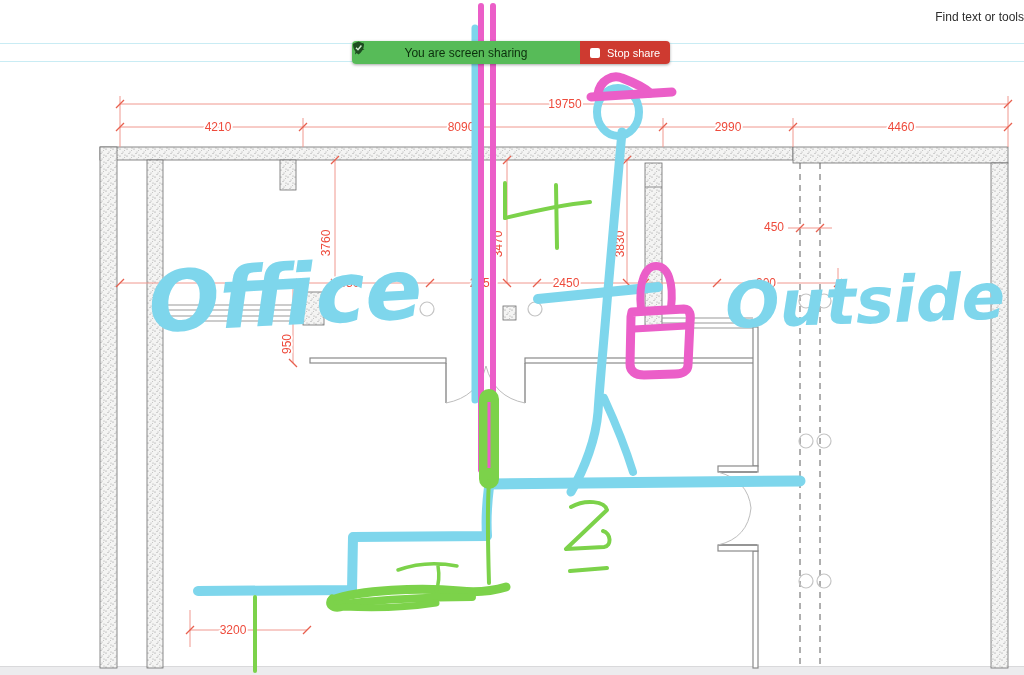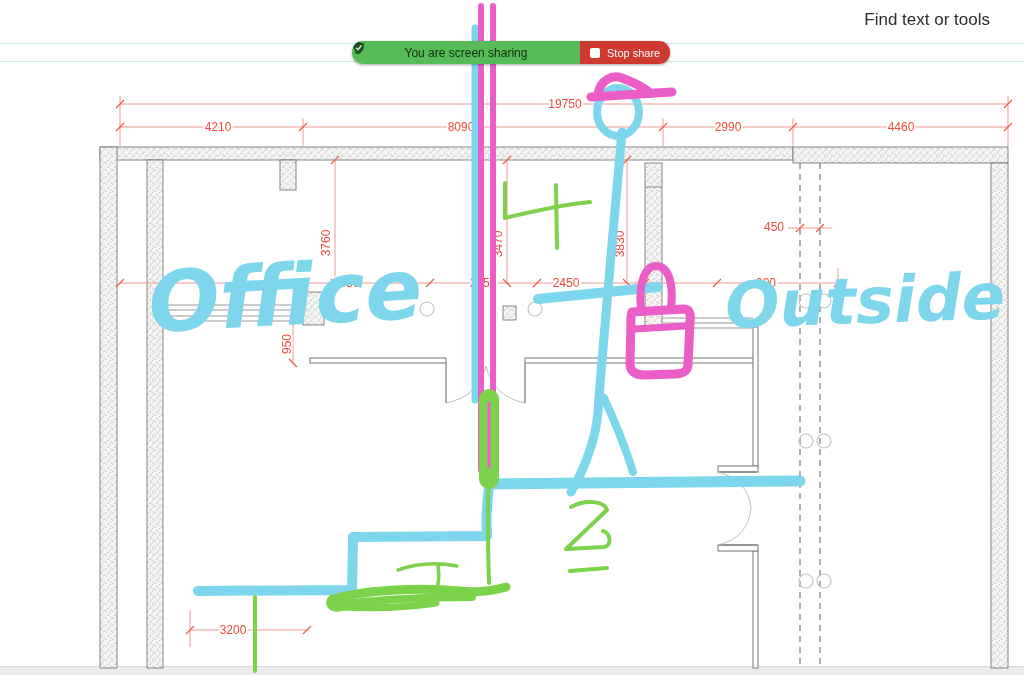--- a/index.html
+++ b/index.html
@@ -4,25 +4,25 @@
 <style>
   html,body{margin:0;padding:0;}
   body{
     width:1024px;height:675px;position:relative;overflow:hidden;
     background:#ffffff;font-family:"Liberation Sans",sans-serif;
   }
   .hairline{position:absolute;left:0;width:1024px;height:1px;background:#c9ecf4;}
   #hairline-top{top:43px;}
   #hairline-bottom{top:61px;}
   .bottom-bar{position:absolute;left:0;bottom:0;width:1024px;height:8px;background:#ececee;border-top:1px solid #d9d9db;}
-  .find-tools{position:absolute;top:10px;right:34px;font-size:17px;color:#2d2d2d;}
+  .find-tools{position:absolute;top:10px;right:0;font-size:12px;color:#2d2d2d;}
   
   .share-banner{
     position:absolute;top:41px;left:352px;height:23px;display:flex;align-items:stretch;
-    border-radius:11px;overflow:hidden;box-shadow:0 1px 3px rgba(0,0,0,.35);z-index:20;
+    border-radius:4px;overflow:hidden;box-shadow:0 1px 3px rgba(0,0,0,.35);z-index:20;
   }
   .share-left{display:flex;align-items:center;gap:8px;padding:0 10px;width:208px;}
   .share-msg{flex:1;text-align:center;font-size:12px;color:#0c2f0d;white-space:nowrap;}
   .share-right{display:flex;align-items:center;gap:7px;padding:0 10px;}
   .stop-square{width:10px;height:10px;background:#ffffff;border-radius:2px;}
   .stop-label{font-size:11px;color:#ffffff;white-space:nowrap;}
   svg{position:absolute;top:0;left:0;z-index:5;}
   .dim-label{
     font:12px "Liberation Sans",sans-serif;fill:#ee4b3c;text-anchor:middle;
     paint-order:stroke;stroke:#ffffff;stroke-width:3.5px;stroke-linejoin:round;

